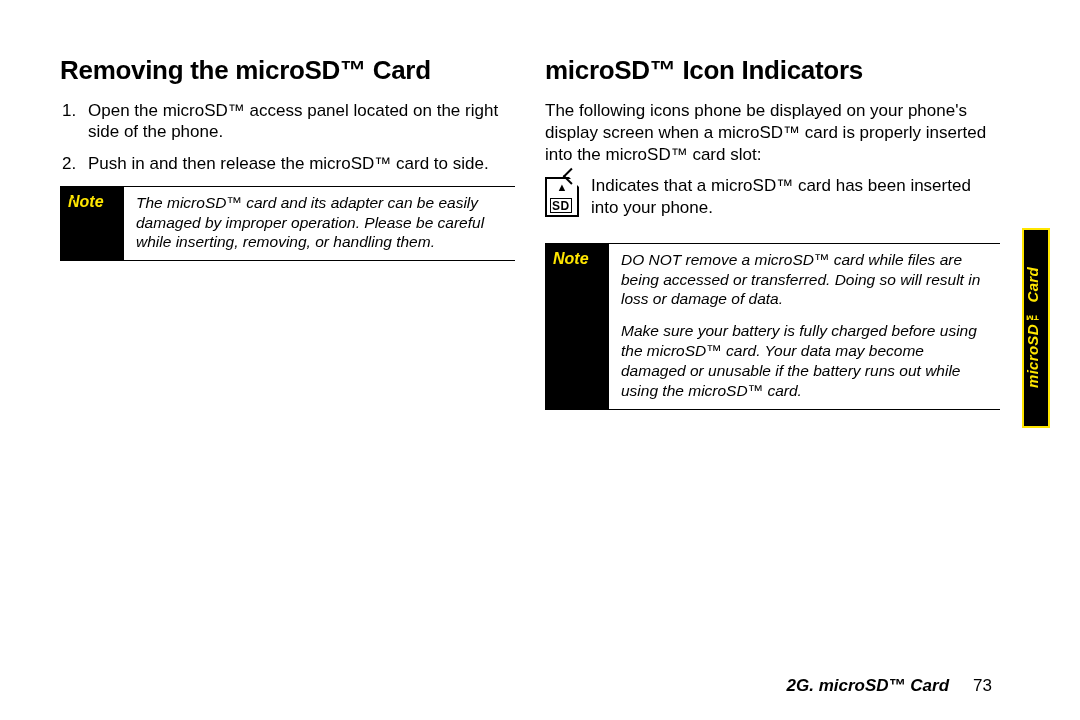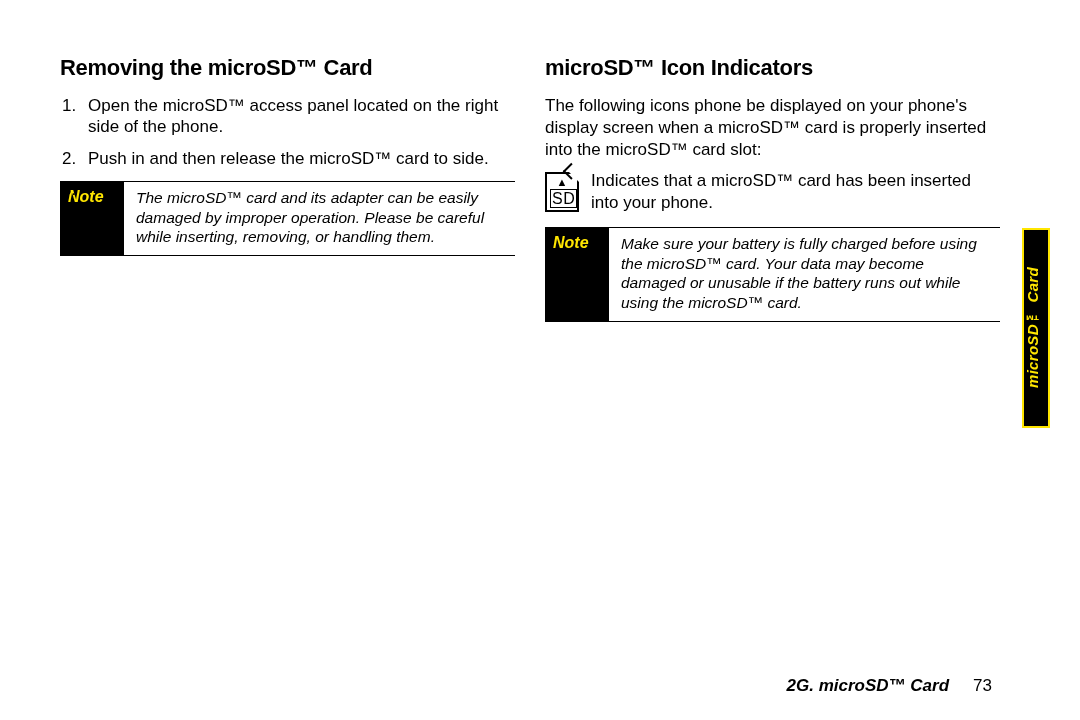--- a/index.html
+++ b/index.html
@@ -15,21 +15,21 @@
     gap: 30px;
   }
   .col {
     flex: 1 1 0;
     min-width: 0;
   }
   .col-right {
     padding-right: 20px;
   }
   h2.section-heading {
-    font-size: 22px;
+    font-size: 26px;
     font-weight: bold;
     letter-spacing: -0.3px;
     margin-bottom: 14px;
   }
   ol.steps {
     list-style: none;
     padding-left: 20px;
     margin-bottom: 12px;
   }
   ol.steps li {
@@ -110,22 +110,22 @@
   .sd-icon .arrow {
     position: absolute;
     top: 3px; left: 0; right: 0;
     text-align: center;
     font-size: 11px;
     line-height: 1;
   }
   .sd-icon .sd-label {
     position: absolute;
     bottom: 2px; left: 3px;
-    font-size: 16px;
-    font-weight: normal;
+    font-size: 12px;
+    font-weight: bold;
     letter-spacing: 0.5px;
     line-height: 1;
     background: #fff;
     border: 1.5px solid #000;
     padding: 1px 1px 0 1px;
     margin-top: 43px;
   }
   .side-tab {
     position: absolute;
     right: 30px;
@@ -182,26 +182,27 @@
 
     <div class="col col-right">
       <h2 class="section-heading">microSD™ Icon Indicators</h2>
       <p class="body-text">The following icons phone be displayed on your phone's display screen when a microSD™ card is properly inserted into the microSD™ card slot:</p>
 
       <div class="icon-row">
         <div class="sd-icon">
           <div class="arrow">▲</div>
           <div class="sd-label">SD</div>
         </div>
-        <p class="body-text" style="margin-bottom:1px">Indicates that a microSD™ card has been inserted into your phone.</p>
+        <p class="body-text" style="margin-bottom:12px">Indicates that a microSD™ card has been inserted into your phone.</p>
       </div>
 
       <div class="note-box">
         <div class="note-label">Note</div>
         <div class="note-body">
+          <p>DO NOT remove a microSD™ card while files are being accessed or transferred. Doing so will result in loss or damage of data.</p>
           <p>Make sure your battery is fully charged before using the microSD™ card. Your data may become damaged or unusable if the battery runs out while using the microSD™ card.</p>
         </div>
       </div>
     </div>
 
   </div>
 
   <div class="side-tab">microSD™ Card</div>
 
   <div class="footer">

